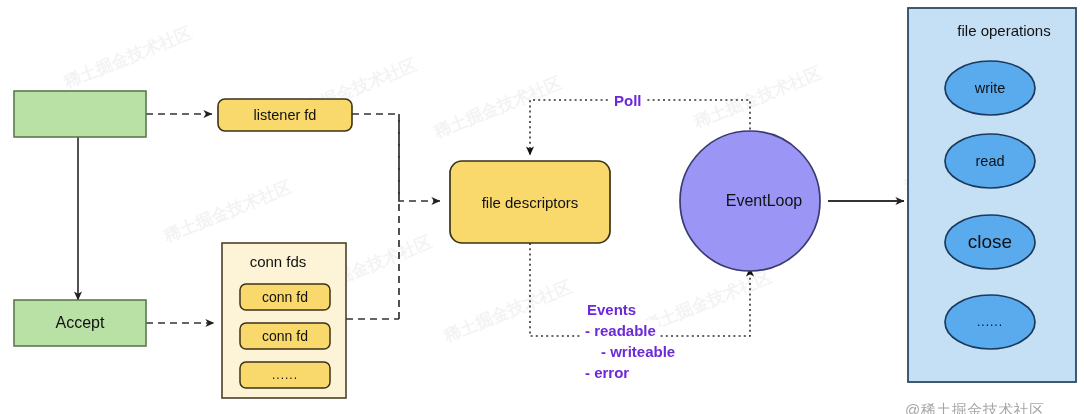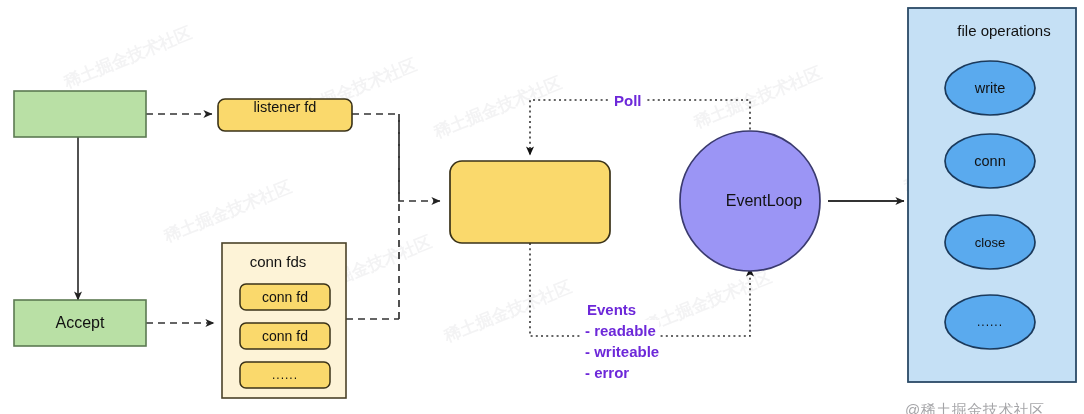--- a/index.html
+++ b/index.html
@@ -125,45 +125,46 @@
 
     <ellipse cx="990" cy="88" rx="45" ry="27" fill="#5aaaee" stroke="#1b3a5c" stroke-width="1.7"></ellipse>
     <ellipse cx="990" cy="161" rx="45" ry="27" fill="#5aaaee" stroke="#1b3a5c" stroke-width="1.7"></ellipse>
     <ellipse cx="990" cy="242" rx="45" ry="27" fill="#5aaaee" stroke="#1b3a5c" stroke-width="1.7"></ellipse>
     <ellipse cx="990" cy="322" rx="45" ry="27" fill="#5aaaee" stroke="#1b3a5c" stroke-width="1.7"></ellipse>
   </svg>
 
 
   <div class="node-label" style="left:14px; top:300px; width:132px; height:46px; font-size:16px;">Accept</div>
 
-  <div class="node-label" style="left:218px; top:91px; width:134px; height:32px; font-size:14.5px;">listener fd</div>
+  <div class="node-label" style="left:218px; top:99px; width:134px; height:32px; font-size:14.5px;">listener fd</div>
 
   <div class="node-label" style="left:222px; top:248px; width:112px; height:26px; font-size:15px;">conn fds</div>
 
   <div class="node-label" style="left:240px; top:284px; width:90px; height:26px; font-size:14px;">conn fd</div>
 
   <div class="node-label" style="left:240px; top:323px; width:90px; height:26px; font-size:14px;">conn fd</div>
 
   <div class="node-label" style="left:240px; top:362px; width:90px; height:26px; font-size:12px; letter-spacing:1px;">......</div>
 
+  <div class="node-label" style="left:450px; top:161px; width:160px; height:82px; font-size:15px;">file descriptors</div>
 
   <div class="node-label" style="left:680px; top:171px; width:168px; height:60px; font-size:16px;">EventLoop</div>
 
   <div class="node-label" style="left:908px; top:18px; width:168px; height:24px; font-size:15px;padding-left:12px;">file operations</div>
 
   <div class="node-label" style="left:945px; top:61px; width:90px; height:54px; font-size:14.5px;">write</div>
 
-  <div class="node-label" style="left:945px; top:134px; width:90px; height:54px; font-size:14.5px;">conn</div>
+  <div class="node-label" style="left:945px; top:134px; width:90px; height:54px; font-size:14.5px;">read</div>
 
-  <div class="node-label" style="left:945px; top:215px; width:90px; height:54px; font-size:13px;">close</div>
+  <div class="node-label" style="left:945px; top:215px; width:90px; height:54px; font-size:19px;">close</div>
 
   <div class="node-label" style="left:945px; top:295px; width:90px; height:54px; font-size:12px; letter-spacing:1px;">......</div>
 
   <div class="edge-label" style="left:609px; top:90px; font-size:15px; background:#ffffff; padding:0 5px;">Poll</div>
 
   <div class="edge-label" style="left:584px; top:299px; font-size:15px; background:#ffffff; padding:0 3px;">Events</div>
   <div class="edge-label" style="left:582px; top:320px; font-size:15px; background:#ffffff; padding:0 3px;">- readable</div>
-  <div class="edge-label" style="left:582px; top:341px; font-size:15px; background:#ffffff; padding:0 3px;text-align:center;">- writeable</div>
+  <div class="edge-label" style="left:598px; top:341px; font-size:15px; background:#ffffff; padding:0 3px;text-align:center;">- writeable</div>
   <div class="edge-label" style="left:582px; top:362px; font-size:15px; background:#ffffff; padding:0 3px;">- error</div>
 
   <div class="watermark-cn" style="left:905px; top:377px;">@稀土掘金技术社区</div>
 
 </div>
 
 </body></html>

